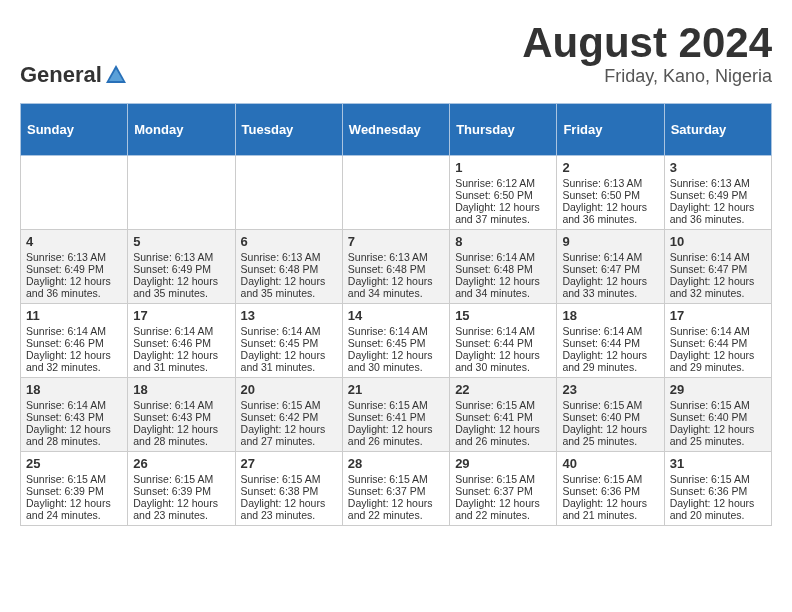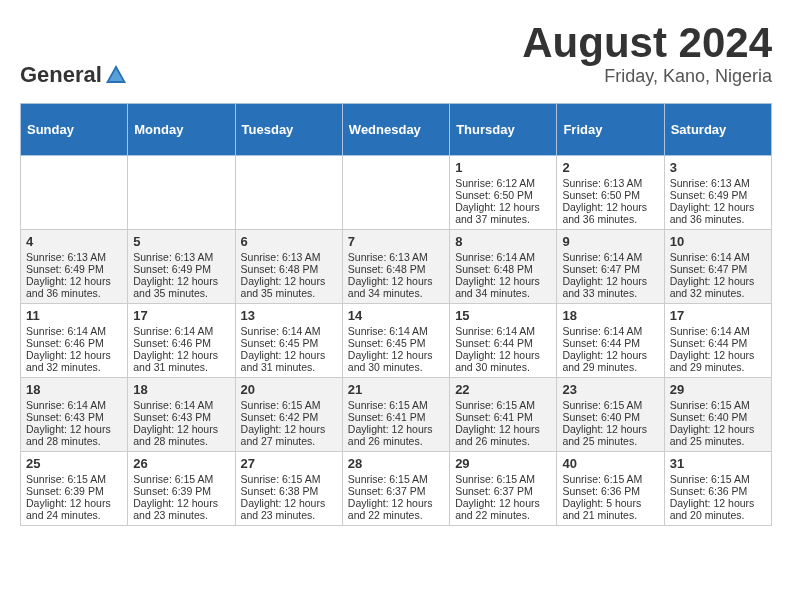--- a/index.html
+++ b/index.html
@@ -303,21 +303,21 @@
         <td>
           <span class="day-number">29</span>
           <div>Sunrise: 6:15 AM</div>
           <div>Sunset: 6:37 PM</div>
           <div>Daylight: 12 hours and 22 minutes.</div>
         </td>
         <td>
           <span class="day-number">40</span>
           <div>Sunrise: 6:15 AM</div>
           <div>Sunset: 6:36 PM</div>
-          <div>Daylight: 5 hours and 21 minutes.</div>
+          <div>Daylight: 12 hours and 21 minutes.</div>
         </td>
         <td>
           <span class="day-number">31</span>
           <div>Sunrise: 6:15 AM</div>
           <div>Sunset: 6:36 PM</div>
           <div>Daylight: 12 hours and 20 minutes.</div>
         </td>
       </tr>
     </tbody>
 </table>

